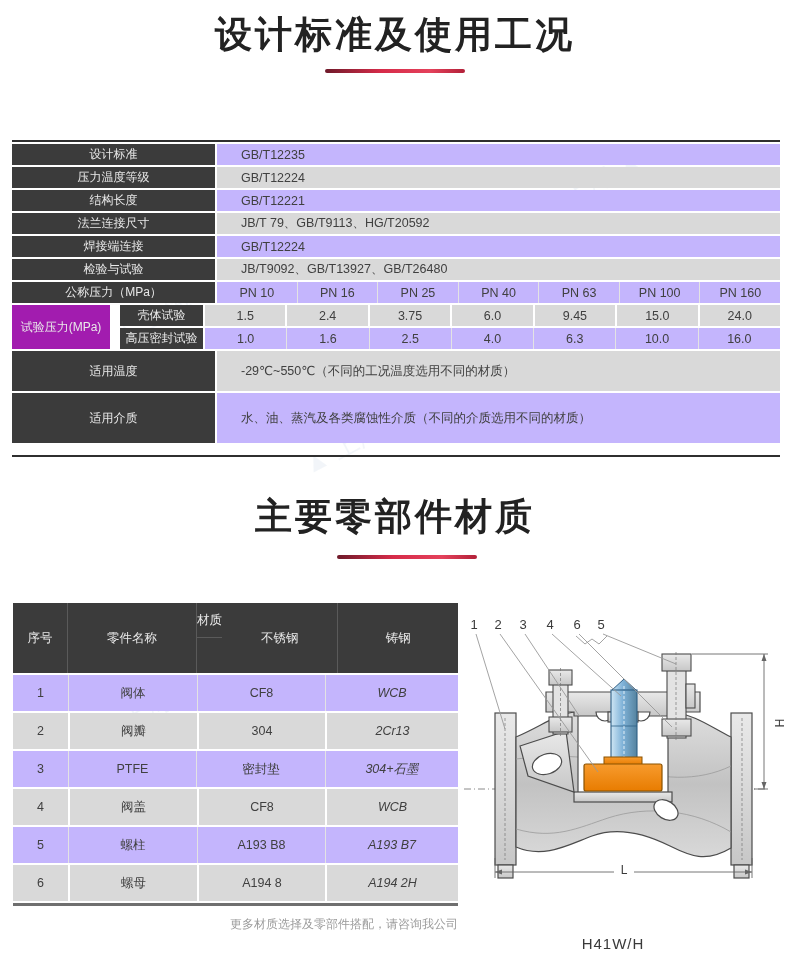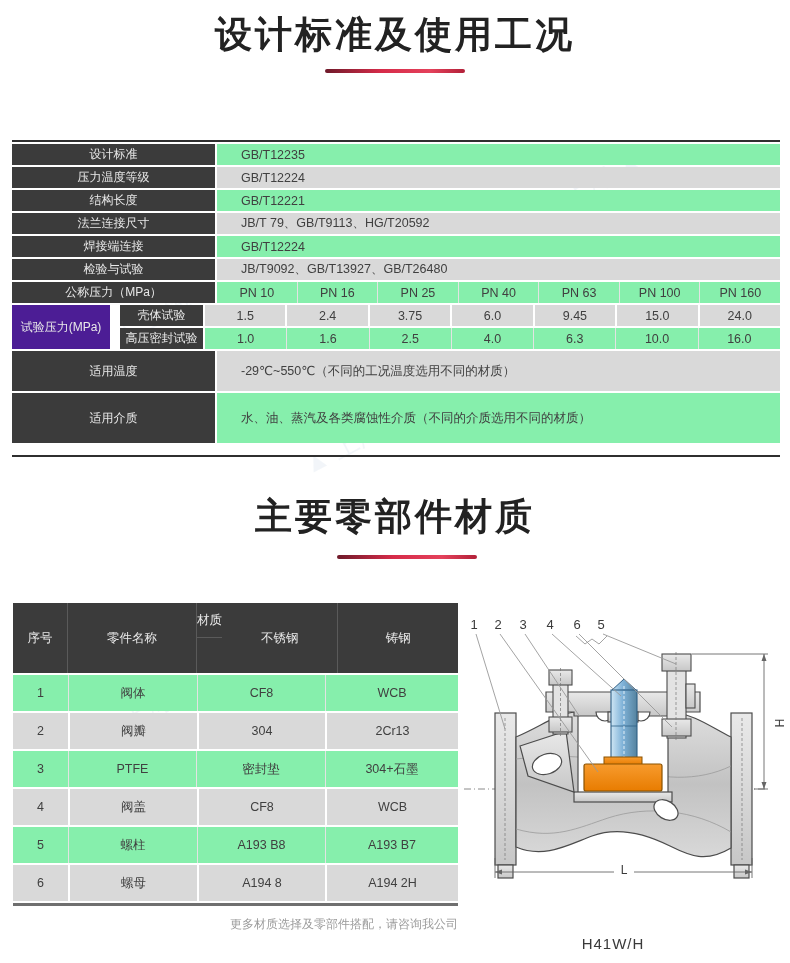--- a/index.html
+++ b/index.html
@@ -18,30 +18,30 @@
   #t1 { left:12px; top:140px; width:768px; border-top:2px solid #2f2f2f; padding-top:2px; }
   .r { display:flex; margin-bottom:2px; }
   .lbl { background:#3b3b3b; color:#e9e9e9; font-size:12px; display:flex;
     align-items:center; justify-content:center; text-align:center; }
   .w203 { width:203px; }
   .val { flex:1; margin-left:2px; display:flex; align-items:center;
     padding-left:24px; font-size:12.5px; color:#404040; }
   .cells { flex:1; margin-left:2px; display:flex; }
   .cell { flex:1; display:flex; align-items:center; justify-content:center;
     font-size:12.5px; color:#404040; }
-  .rowwhite { background:#86efac; }
+  .rowwhite { background:#c4b5fd; }
   .rowgray  { background:#d9d9d9; }
   .rowwhite .cell + .cell { border-left:1px solid #e3e3e3; }
   .rowgray  .cell + .cell { border-left:2px solid #ffffff; }
   .h21 { height:21px; } .h40 { height:40px; } .h50 { height:50px; }
   #t1-bottom { border-bottom:2px solid #2f2f2f; }
 
   
   .tp { display:flex; margin-bottom:2px; }
-  .tp-outer { width:98px; background:#4c1d95; color:#e9e9e9; font-size:12px;
+  .tp-outer { width:98px; background:#a21caf; color:#e9e9e9; font-size:12px;
     display:flex; align-items:center; justify-content:center; }
   .tp-right { flex:1; margin-left:2px; display:flex; flex-direction:column; }
   .tp-row { display:flex; height:21px; }
   .tp-row + .tp-row { margin-top:2px; }
   .tp-lbl { width:83px; background:#3b3b3b; color:#e9e9e9; font-size:12px;
     display:flex; align-items:center; justify-content:center;margin-left:8px; }
 
   
   #t2 { left:13px; top:603px; width:445px; }
   #t2-head { display:flex; height:70px; background:#3b3b3b; color:#e9e9e9; font-size:12.5px; }
@@ -49,21 +49,21 @@
   .h-no { width:55px; border-right:1px solid #5a5a5a; }
   .h-part { width:129px; border-right:1px solid #5a5a5a; }
   .h-mat { flex:1; display:flex; flex-direction:row; }
   .h-mat-top { height:35px; display:flex; align-items:center; justify-content:center;
     border-bottom:1px solid #5a5a5a; }
   .h-mat-bot { flex:1; display:flex; }
   .h-ss { flex:128; border-right:1px solid #5a5a5a; display:flex; align-items:center; justify-content:center; }
   .h-cs { flex:133; display:flex; align-items:center; justify-content:center; }
   .t2r { display:flex; height:36px; margin-top:2px; font-size:12.5px; color:#404040; }
   .t2c { display:flex; align-items:center; justify-content:center; }
-  .c-no { width:55px; } .c-part { width:129px; } .c-ss { width:128px; } .c-cs { width:133px; }
+  .c-no { width:55px; } .c-part { width:129px; } .c-ss { width:128px; } .c-cs { width:133px;font-style:italic; }
   .t2r.rowwhite .t2c + .t2c { border-left:1px solid #e3e3e3; }
   .t2r.rowgray  .t2c + .t2c { border-left:2px solid #ffffff; }
   #t2-bottom { border-bottom:3px solid #6f6f6f; margin-top:2px; }
   #t2-note { text-align:right; margin-top:10px; font-size:12px; color:#9b9b9b; }
 
   
   #drawing { left:458px; top:596px; width:332px; height:330px; }
   #caption { left:458px; top:935px; width:310px; text-align:center; font-size:15px;
     color:#3a3a3a; letter-spacing:1px; }
 

